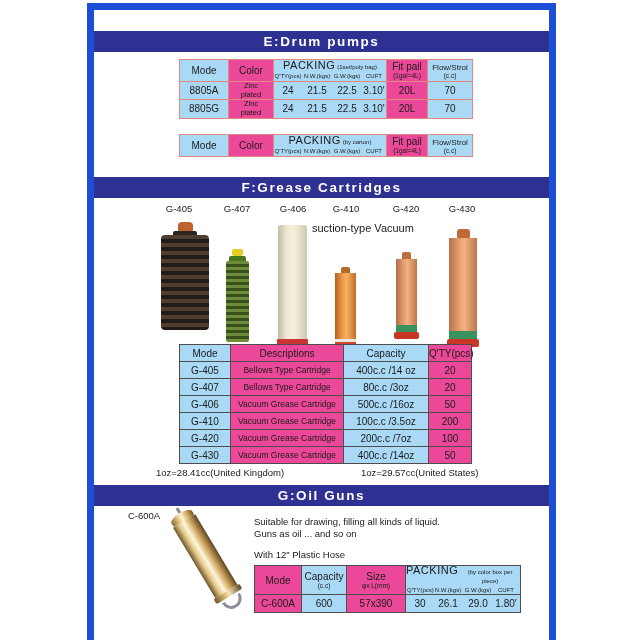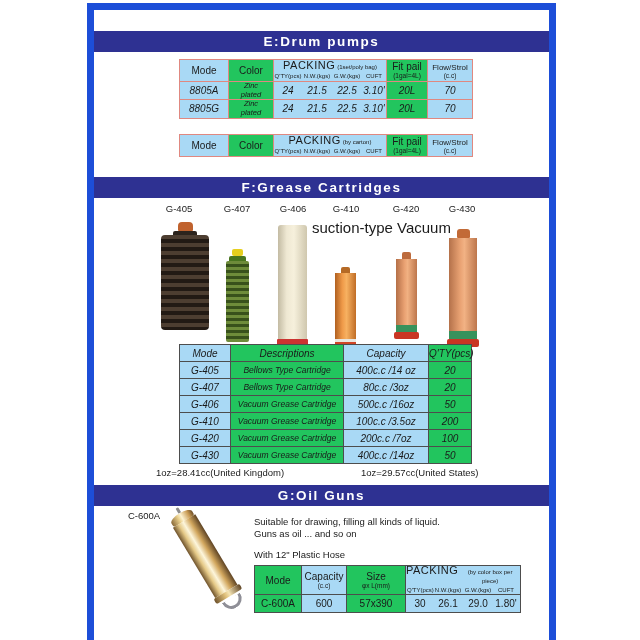--- a/index.html
+++ b/index.html
@@ -16,23 +16,23 @@
     position:absolute; left:0; width:455px; height:21px;
     background:#2e3192; color:#ffffff; font-weight:bold; font-size:13.5px;
     letter-spacing:1.6px; text-align:center; line-height:21px;
   }
   
   table { border-collapse:collapse; position:absolute; table-layout:fixed; }
   td { text-align:center; vertical-align:middle; padding:0; font-size:10px; color:#1a1a1a; }
   .tE td { border:1px solid #e08880; }
   .tD td { border:1px solid #4d4d4d; }
   .cb { background:#a9d9f5; }
-  .cw { background:#22c55e; }
+  .cw { background:#ec4899; }
   tr.hd  { height:22px; }
-  tr.dr  { height:17px;font-style:italic; }
+  tr.dr  { height:17px; }
   tr.dr2 { height:18px; }
   .pkline  { display:flex; justify-content:center; align-items:baseline; gap:2px; line-height:9px; }
   .pktitle { font-size:11px; letter-spacing:0.5px; }
   .pknote  { font-size:6px; }
   .pksub   { display:flex; justify-content:center; line-height:7px; margin-top:1px; }
   .pksub span { font-size:6px; }
   .pkvals  { display:flex; justify-content:center; }
   .w28 { width:28px; } .w30 { width:30px; } .w24 { width:24px; } .w26 { width:26px; }
   .small2 { font-size:6.5px; line-height:7px; }
   .fitlbl  { font-size:10px; line-height:10px; }
@@ -185,21 +185,21 @@
     <span>F:Grease Cartridges</span>
   </div>
 
   <span class="lbl" style="left:57px;  top:193px;">G-405</span>
   <span class="lbl" style="left:115px; top:193px;">G-407</span>
   <span class="lbl" style="left:171px; top:193px;">G-406</span>
   <span class="lbl" style="left:224px; top:193px;">G-410</span>
   <span class="lbl" style="left:284px; top:193px;">G-420</span>
   <span class="lbl" style="left:340px; top:193px;">G-430</span>
 
-  <span class="desc-line" style="left:218px; top:212px; font-size:15px;text-align:right;">suction-type Vacuum</span>
+  <span class="desc-line" style="left:218px; top:212px; font-size:11px;text-align:right;">suction-type Vacuum</span>
 
   <div class="cart" style="left:67px; top:212px; width:48px;">
     <div class="cap c405-cap"></div>
     <div class="c405-neck"></div>
     <div class="c405-body"></div>
   </div>
   <div class="cart" style="left:132px; top:239px; width:23px;">
     <div class="cap c407-cap"></div>
     <div class="c407-shoulder"></div>
     <div class="c407-body"></div>

